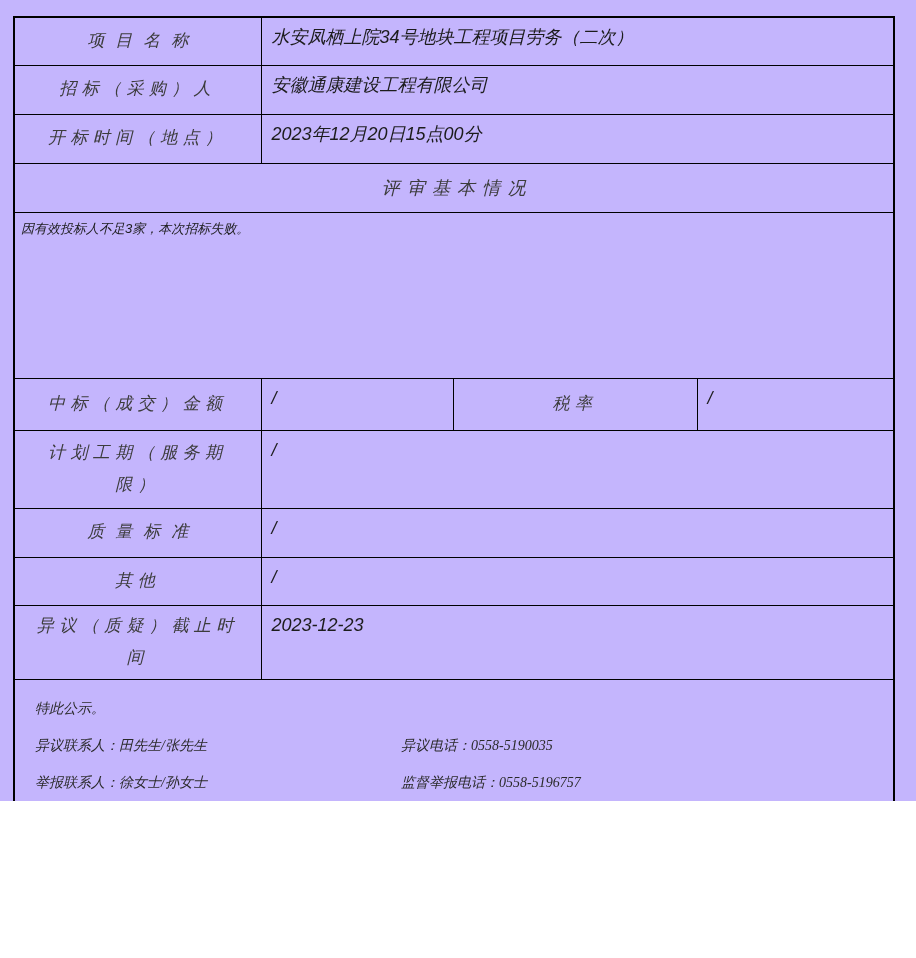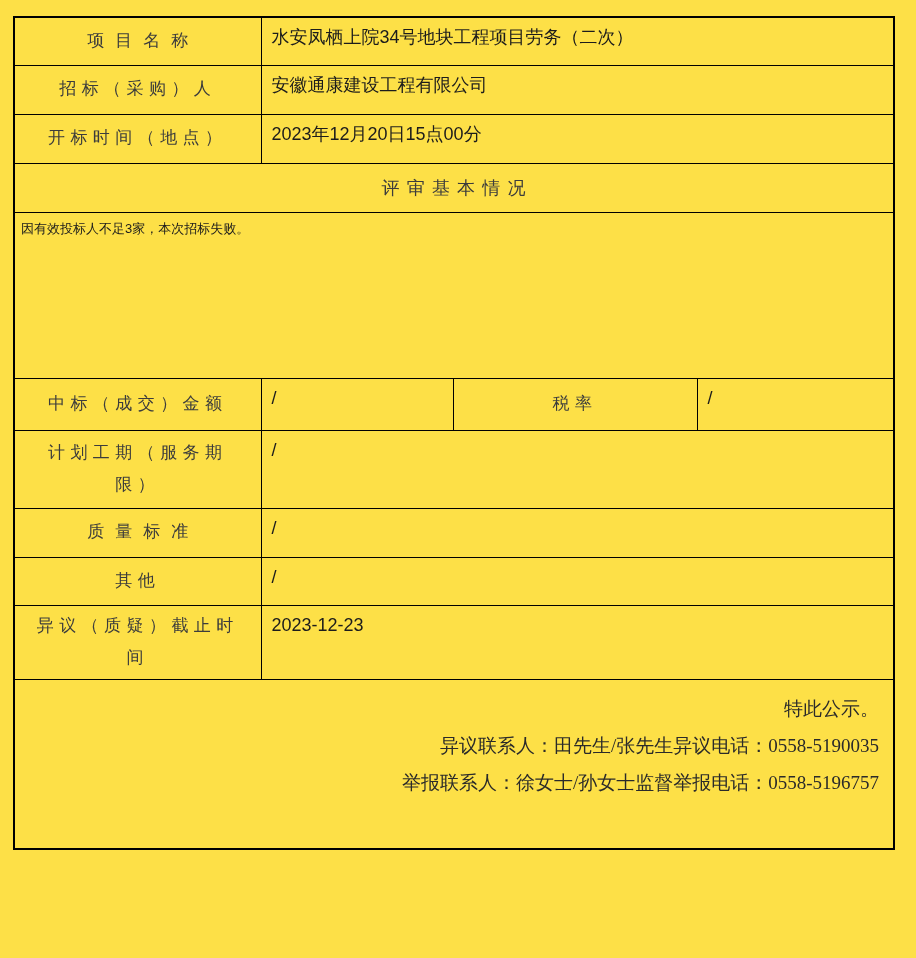--- a/index.html
+++ b/index.html
@@ -3,23 +3,24 @@
 <meta charset="utf-8">
 <style>
   html, body {
     margin: 0;
     padding: 0;
     background: #ffffff;
   }
   .page {
     position: relative;
     width: 916px;
-    height: 958px;
-    background: #fde047;
+    height: 801px;
+    background: #c4b5fd;
     overflow: hidden;
+    font-style: italic;
   }
   table.doc {
     position: absolute;
     left: 13px;
     top: 16px;
     width: 880px;
     table-layout: fixed;
     border-collapse: collapse;
     border: 2px solid #000000;
   }
@@ -71,25 +72,25 @@
   td.note {
     font-family: "Liberation Sans", "DejaVu Sans", sans-serif;
     font-size: 13px;
     color: #1c1c1c;
     text-align: left;
     vertical-align: top;
     padding: 7px 8px 4px 6px;
   }
   td.footer-cell {
     font-family: "Liberation Serif", "DejaVu Serif", serif;
-    font-size: 19px;
+    font-size: 14px;
     color: #2a2a2a;
-    text-align: right;
+    text-align: left;
     vertical-align: top;
-    padding: 10px 14px;
+    padding: 10px 20px;
   }
   .footer-line {
     line-height: 37px;
     white-space: nowrap;
   }
   .footer-col-a {
     display: inline-block;
     width: 366px;
   }
 </style>

